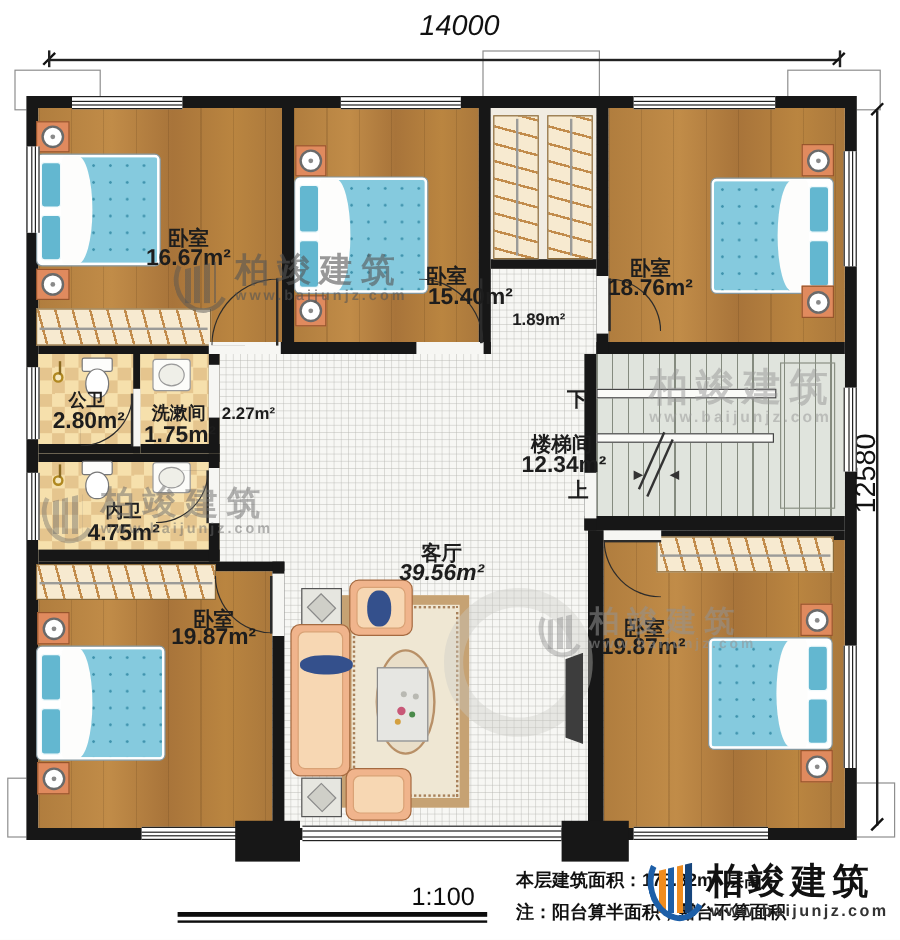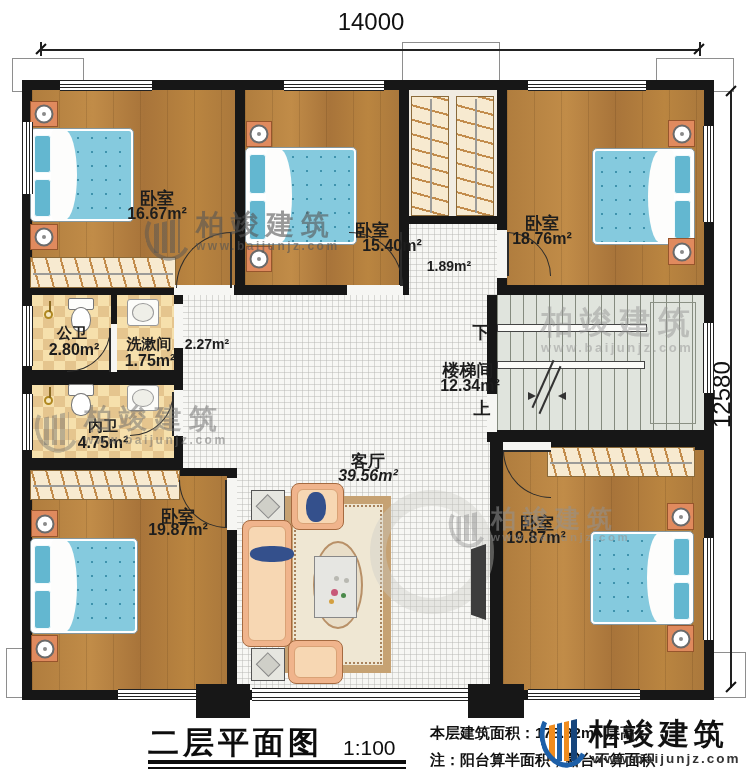--- a/index.html
+++ b/index.html
@@ -87,21 +87,21 @@
   
   .rail { position:absolute; z-index:3; background:#fbfbf8; border:1px solid #444; }
   .sline { position:absolute; z-index:3; background:#333; }
   .tri { position:absolute; z-index:3; width:0; height:0; border-top:4px solid transparent; border-bottom:4px solid transparent; }
   .tri.right { border-left:8px solid #333; } .tri.left { border-right:8px solid #333; }
   .innerbox { position:absolute; z-index:3; border:1px solid #8a9084; }
 
   
   .lab { position:absolute; z-index:7; transform:translateX(-50%); white-space:nowrap;
     color:#1d1d1d; font-weight:700; text-align:center; }
-  .lab-name { font-size:17px; } .lab-name-sm { font-size:15px; } .lab-area { font-size:16px; }
+  .lab-name { font-size:17px; } .lab-name-sm { font-size:15px; } .lab-area { font-size:19px; }
   .lab-ud { font-size:17px; }
 
   
   .wm { position:absolute; z-index:8; display:flex; align-items:flex-start; font-weight:700; pointer-events:none; }
   .wm-icon { position:relative; flex:0 0 auto; }
   .wm-icon::before { content:""; position:absolute; left:18%; top:16%; width:60%; height:70%;
     background:repeating-linear-gradient(90deg, currentColor 0 5px, transparent 5px 8px);
     clip-path:polygon(0 18%, 100% 0, 100% 100%, 0 100%); opacity:.85; }
   .wm-icon::after { content:""; position:absolute; inset:-2%; border:4px solid transparent;
     border-left-color:currentColor; border-bottom-color:currentColor; border-radius:50%; transform:rotate(-15deg); opacity:.8; }
@@ -128,21 +128,21 @@
   .logo-icon::after { content:""; position:absolute; inset:-2px; border:5px solid transparent;
     border-left-color:#1d5fa8; border-bottom-color:#1d5fa8; border-radius:50%; transform:rotate(-15deg); }
   .logo-name { position:absolute; z-index:10; color:#111; font-size:30px; font-weight:700; letter-spacing:5px; white-space:nowrap; }
   .logo-url { position:absolute; z-index:10; color:#333; font-size:13.5px; font-weight:700; letter-spacing:2px; white-space:nowrap; }
 </style>
 </head>
 <body>
 
 <div id="canvas">
 
-  <div class="dimtext abs" style="left:371px; top:8px; transform:translateX(-50%);">14000</div>
+  <div class="dimtext abs" style="left:383px; top:8px; transform:translateX(-50%);font-style:italic;">14000</div>
   <div class="dimline" style="left:40px; top:49px; width:660px; height:1.5px;"></div>
   <div class="tick" style="left:34px; top:48px;"></div>
   <div class="tick" style="left:692px; top:48px;"></div>
   <div class="dimline" style="left:40px; top:42px; width:1.5px; height:14px;"></div>
   <div class="dimline" style="left:699px; top:42px; width:1.5px; height:14px;"></div>
 
   <div class="dimline" style="left:730px; top:92px; width:1.5px; height:596px;"></div>
   <div class="tick" style="left:724px; top:90px;"></div>
   <div class="tick" style="left:724px; top:686px;"></div>
   <div class="dimtext" style="left:708px; top:428px; transform:rotate(-90deg); transform-origin:0 0;">12580</div>
@@ -330,21 +330,20 @@
     </div>
   </div>
   <div class="wm" style="left:450px; top:505px; color:rgba(145,145,145,.55);">
     <div class="wm-icon" style="width:36px; height:42px;"></div>
     <div style="margin-left:5px;">
       <div class="wm-name" style="font-size:25px;">柏竣建筑</div>
       <div class="wm-url" style="font-size:11.5px;">www.baijunjz.com</div>
     </div>
   </div>
 
-  <div class="tb-title" style="left:148px; top:722px;">二层平面图</div>
   <div class="tb-rule" style="left:148px; top:760px; width:258px; height:4px;"></div>
   <div class="tb-rule" style="left:148px; top:767px; width:258px; height:1.5px;"></div>
   <div class="tb-scale" style="left:343px; top:736px;">1:100</div>
   <div class="tb-line" style="left:430px; top:724px;">本层建筑面积：178.82m²</div>
   <div class="tb-line" style="left:605px; top:724px;">层高：</div>
   <div class="tb-line" style="left:430px; top:751px;">注：阳台算半面积，露台不算面积</div>
 
   <div class="logo-icon" style="left:542px; top:710px; width:44px; height:56px;"></div>
   <div class="logo-name" style="left:589px; top:714px;">柏竣建筑</div>
   <div class="logo-url" style="left:592px; top:751px;">www.baijunjz.com</div>

